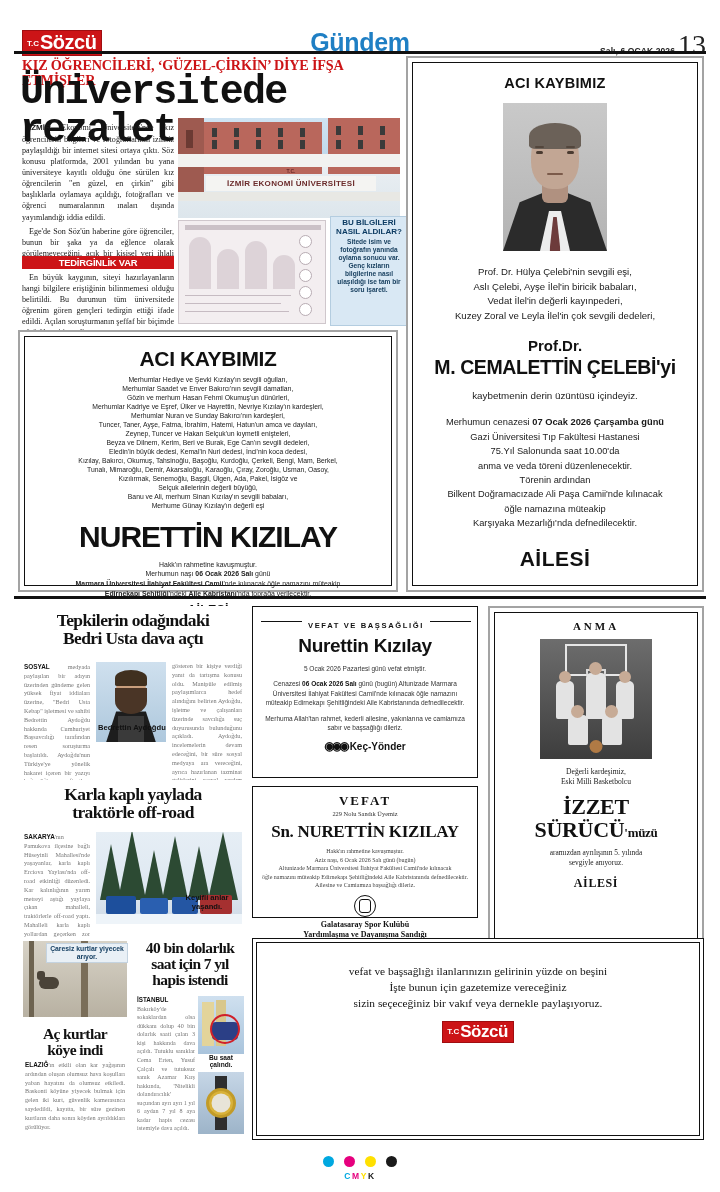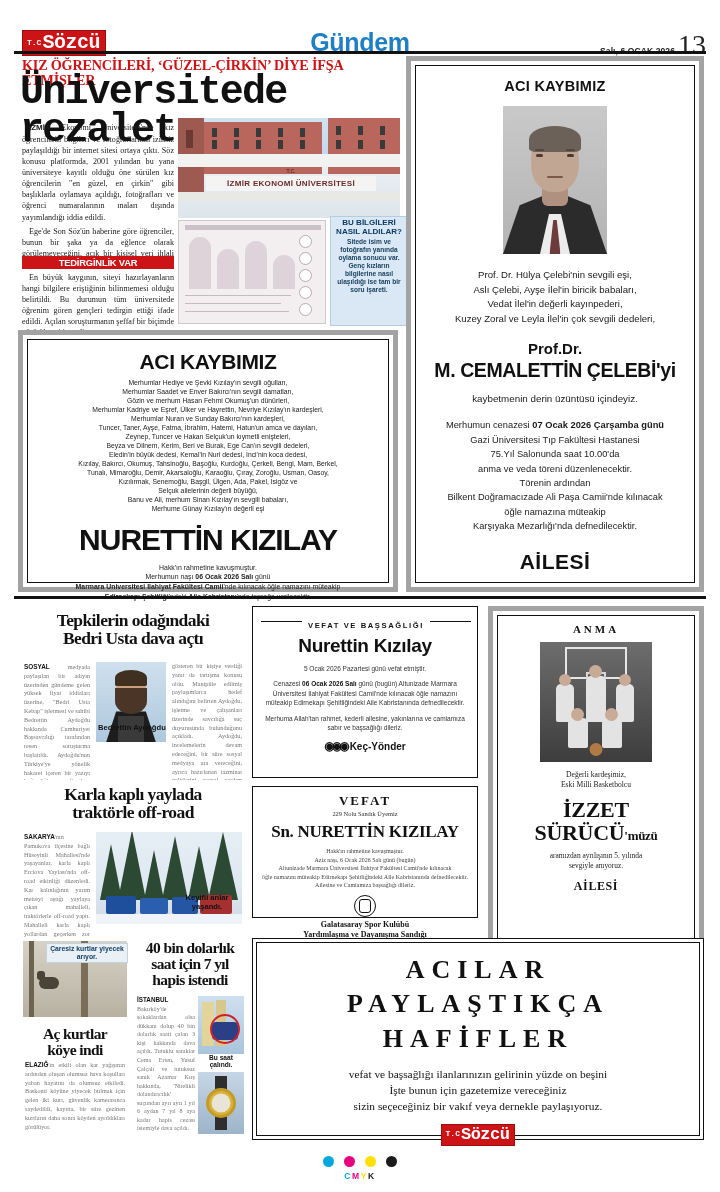--- a/index.html
+++ b/index.html
@@ -11,21 +11,21 @@
     color:#111;
     position:relative;
     overflow:hidden;
   }
   .page { position:relative; width:720px; height:1192px; background:#fff; }
 
   
   .masthead { position:absolute; left:0; top:12px; width:720px; height:40px; }
   .sozcu-logo {
     display:inline-block; background:#cc1417; color:#fff;
-    font-family:Liberation Mono, monospace; font-weight:700;
+    font-family:Liberation Sans, sans-serif; font-weight:700;
     letter-spacing:-0.5px; padding:1px 5px 2px 4px;
     font-size:20px; line-height:1.05;
     border:1px solid #a00d10;
   }
   .sozcu-logo .tc { font-size:8px; vertical-align:middle; margin-right:1px; letter-spacing:0; }
   .masthead-left { position:absolute; left:22px; top:18px; }
   .masthead-title {
     position:absolute; left:0; top:16px; width:720px; text-align:center;
     color:#1f7fc4; font-family:"Liberation Sans", sans-serif;
     font-weight:700; font-size:25px; letter-spacing:-0.3px;
@@ -37,21 +37,21 @@
     display:inline-block; vertical-align:bottom; padding-bottom:3px;
   }
   .masthead-pageno {
     font-family:"Liberation Serif", serif; font-size:28px; color:#222;
     display:inline-block; vertical-align:bottom; line-height:0.95; margin-left:3px;
   }
   .rule-top { position:absolute; left:14px; top:51px; width:692px; height:3px; background:#111; }
 
   
   .box { position:absolute; background:#fff; }
-  .frame-thick { border:5px solid #a3a3a3; }
+  .frame-thick { border:2px solid #a3a3a3; }
   .thin { border:1px solid #111; }
 
   
   .kicker {
     position:absolute; left:22px; top:58px; width:368px;
     color:#cc1417; font-family:"Liberation Serif", serif; font-weight:700;
     font-size:14.2px; letter-spacing:-0.2px; line-height:1.05;
   }
   .headline {
     position:absolute; left:20px; top:74px; width:382px;
@@ -665,25 +665,20 @@
       <div class="anma-foot">
         <div>aramızdan ayrılışının 5. yılında</div>
         <div>sevgiyle anıyoruz.</div>
       </div>
       <div class="anma-ailesi">AİLESİ</div>
     </div>
   </div>
 
   <div class="box thin" id="promo">
     <div class="promo-inner">
-      <div class="promo-l">
-        <div>ACILAR</div>
-        <div>PAYLAŞTIKÇA</div>
-        <div>HAFİFLER</div>
-      </div>
       <div class="promo-body">
         <div>vefat ve başsağlığı ilanlarınızın gelirinin yüzde on beşini</div>
         <div>İşte bunun için gazetemize vereceğiniz</div>
         <div>sizin seçeceğiniz bir vakıf veya dernekle paylaşıyoruz.</div>
       </div>
       <div class="promo-logo">
         <span class="sozcu-logo" style="font-size:17px;">
           <span class="tc">T.C</span><span>Sözcü</span>
         </span>
       </div>

